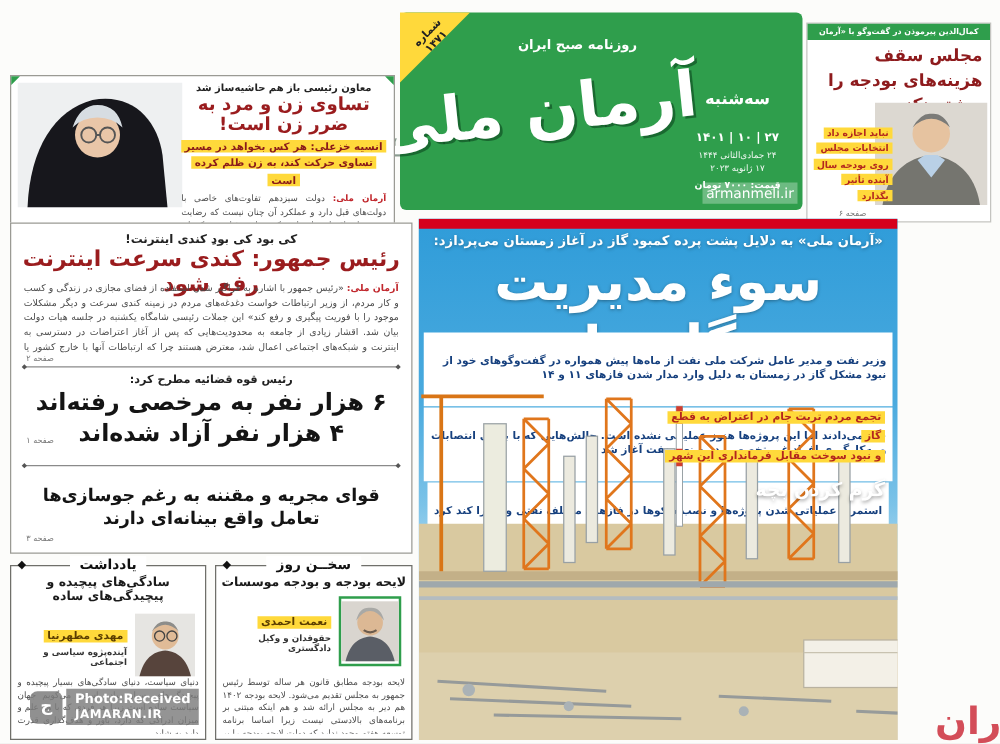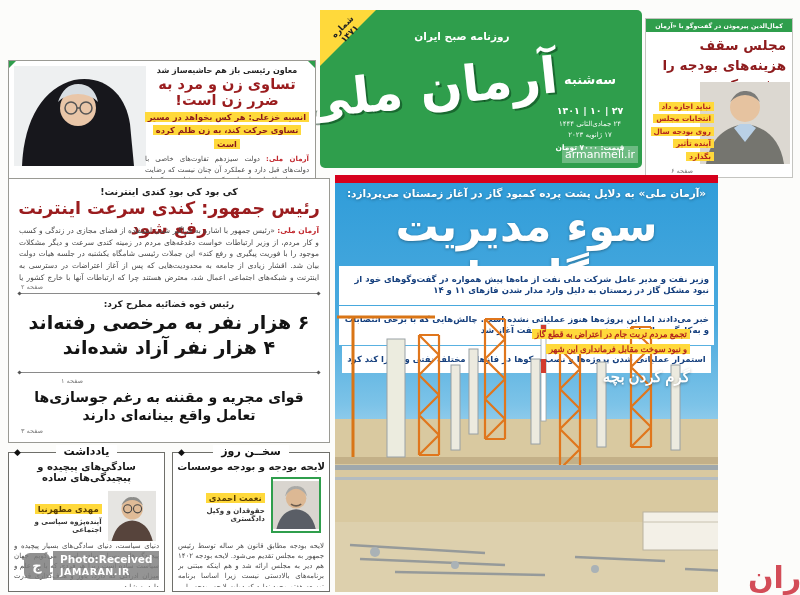--- a/index.html
+++ b/index.html
@@ -21,21 +21,21 @@
   .divider::before{left:-1px}.divider::after{right:-1px}
   .op-box{position:absolute;background:#fff;border:1px solid #6f6f6a;top:452px;height:140px}
   .op-head{position:absolute;top:-8px;left:0;right:0;text-align:center;font-size:11px;font-weight:bold;color:#111}
   .op-head span{background:#fff;padding:0 8px}
   .op-diamond{position:absolute;top:-6px;left:5px;font-size:9px;color:#111}
   .op-headline{margin-top:8px;text-align:center;font-size:10px;font-weight:bold;color:#1a1a1a}
   .op-row{display:flex;justify-content:flex-start;gap:6px;padding:5px 8px 0 4px}
   .op-author{font-size:8.5px;font-weight:bold;color:#5a3d00;margin-top:16px}
   .op-role{font-size:7px;color:#333;margin-top:4px;font-weight:bold}
   .op-body{position:absolute;left:5px;right:5px;bottom:4px;height:46px;overflow:hidden;font-size:7px;color:#4a4a4a;text-align:justify;line-height:1.45}
-  .deck-line{display:table;margin:1px auto;background:#fff;color:#16407e;font-weight:bold;font-size:8.5px;padding:8px 5px;line-height:1.35}
+  .deck-line{display:table;margin:1px auto;background:#fff;color:#16407e;font-weight:bold;font-size:8.5px;padding:18px 5px;line-height:1.35}
   .shadow{text-shadow:0 1px 3px rgba(0,0,0,.35)}
 </style>
 </head>
 <body>
 
 <div id="page">
 
   <div class="abs" style="left:320px;top:10px;width:322px;height:158px;background:#2f9e4c;border-radius:5px;">
     <div class="abs" style="left:0;top:0;width:0;height:0;border-top:56px solid #ffd93b;border-right:56px solid transparent;"></div>
     <div class="abs" style="left:-2px;top:10px;width:56px;text-align:center;transform:rotate(-45deg);font-size:8.5px;font-weight:bold;color:#222;line-height:1.2;">
@@ -103,21 +103,21 @@
     <div class="body-text abs" style="left:10px;right:10px;top:46px;height:58px;overflow:hidden;">
       <span class="lead">آرمان ملی:</span>
       <span>«رئیس جمهور با اشاره به فراگیر شدن استفاده از فضای مجازی در زندگی و کسب و کار مردم، از وزیر ارتباطات خواست دغدغه‌های مردم در زمینه کندی سرعت و دیگر مشکلات موجود را با فوریت پیگیری و رفع کند» این جملات رئیسی شامگاه یکشنبه در جلسه هیات دولت بیان شد. اقشار زیادی از جامعه به محدودیت‌هایی که پس از آغاز اعتراضات در دسترسی به اینترنت و شبکه‌های اجتماعی اعمال شد، معترض هستند چرا که ارتباطات آنها با خارج کشور یا فعالیت‌های اقتصادی‌شان با مشکل مواجه شده است. اواسط شهریور سال‌جاری بود که ...</span>
     </div>
     <div class="pageref abs" style="left:12px;top:104px;">صفحه ۲</div>
     <div class="divider" style="top:114px;"></div>
 
     <div class="kicker center abs" style="left:0;right:0;top:120px;font-size:9px;">رئیس قوه قضائیه مطرح کرد:</div>
     <div class="blk-h center abs" style="left:0;right:0;top:132px;font-size:19px;">۶ هزار نفر به مرخصی رفته‌اند</div>
     <div class="blk-h center abs" style="left:0;right:0;top:157px;font-size:19px;">۴ هزار نفر آزاد شده‌اند</div>
-    <div class="pageref abs" style="left:12px;top:198px;margin-left:40px;">صفحه ۱</div>
+    <div class="pageref abs" style="left:12px;top:169px;">صفحه ۱</div>
     <div class="divider" style="top:193px;"></div>
 
     <div class="blk-h center abs" style="left:0;right:0;top:210px;font-size:14px;">قوای مجریه و مقننه به رغم جوسازی‌ها</div>
     <div class="blk-h center abs" style="left:0;right:0;top:228px;font-size:14px;">تعامل واقع بینانه‌ای دارند</div>
     <div class="pageref abs" style="left:12px;top:248px;">صفحه ۳</div>
   </div>
 
   <div class="op-box" style="left:8px;width:157px;">
     <span class="op-diamond">◆</span>
     <div class="op-head"><span>یادداشت</span></div>
@@ -208,21 +208,21 @@
         <path d="M240,250 L330,254"></path>
           <path d="M350,262 L440,266"></path>
       </g>
       <g fill="#aab2b6">
           <circle cx="40" cy="245" r="5"></circle>
           <circle cx="120" cy="258" r="4"></circle>
           <circle cx="260" cy="262" r="4"></circle>
         </g>
     </svg>
 
-    <div class="abs" style="right:28px;top:152px;width:178px;text-align:right;font-family:Liberation Serif, serif;">
+    <div class="abs" style="right:10px;top:152px;width:178px;text-align:right;">
       <div style="font-size:8.5px;font-weight:bold;color:#b3261e;line-height:1.8;">
         <span class="yellow">تجمع مردم تربت جام در اعتراض به قطع گاز</span><br>
         <span class="yellow">و نبود سوخت مقابل فرمانداری این شهر</span>
       </div>
       <div class="shadow" style="color:#fff;font-weight:bold;font-size:15px;margin-top:10px;">گرم کردن بچه</div>
     </div>
   </div>
 
   <div class="abs" style="left:24px;top:551px;display:flex;align-items:center;gap:3px;direction:ltr;">
     <div style="width:26px;height:26px;background:rgba(125,125,125,.85);border-radius:6px;color:#fff;font-weight:bold;font-size:13px;text-align:center;line-height:26px;">ج</div>

